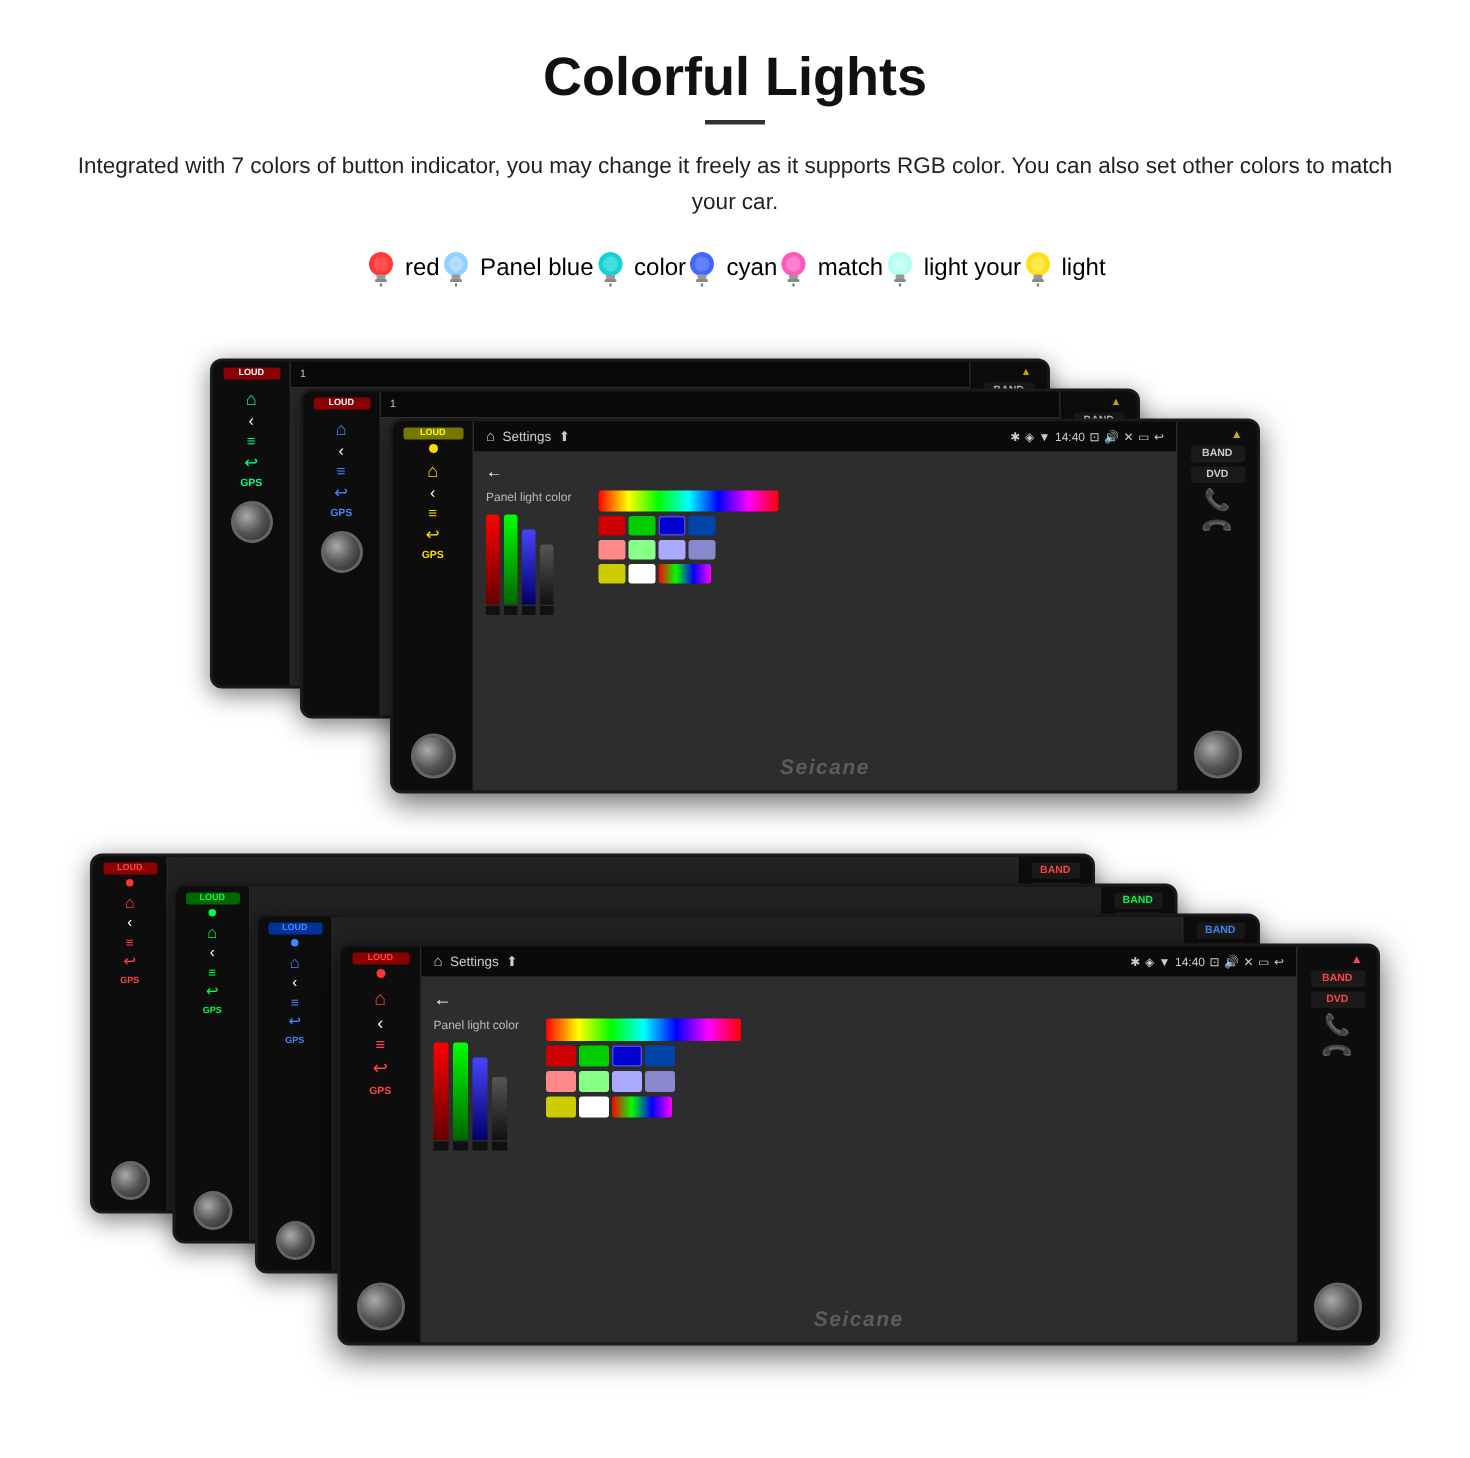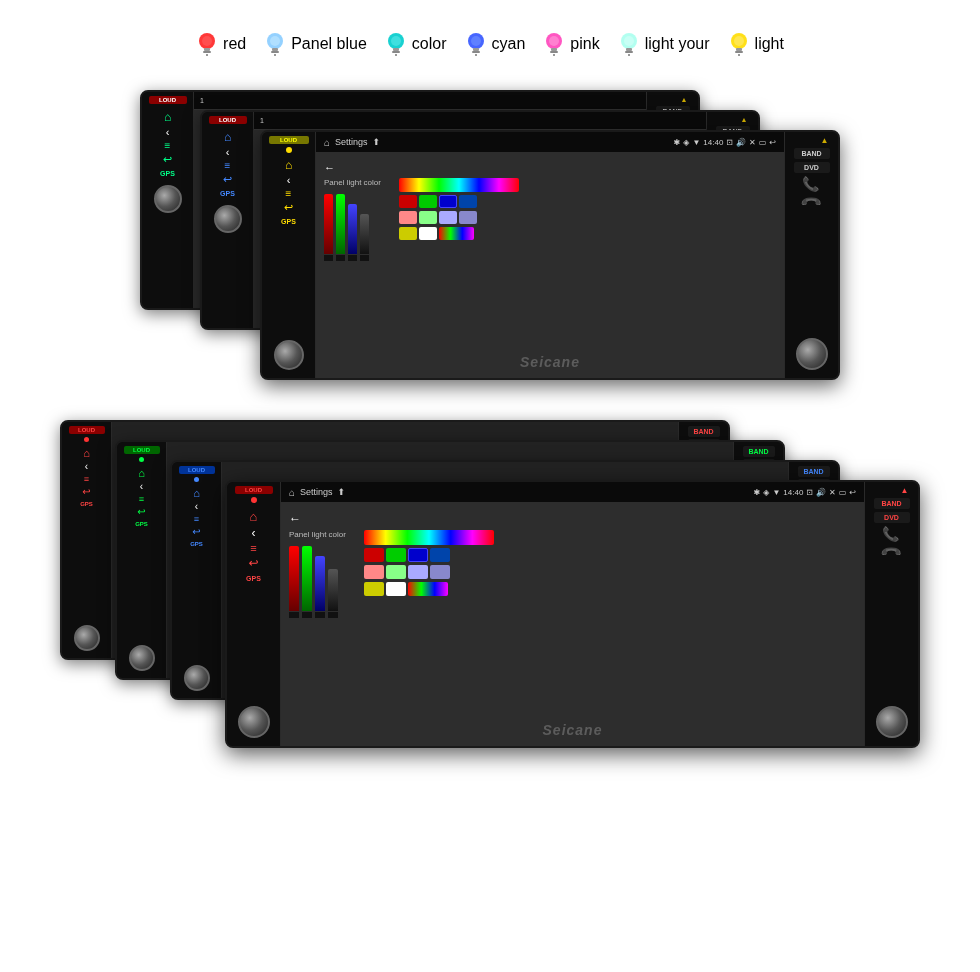--- a/index.html
+++ b/index.html
@@ -40,22 +40,22 @@
       color: #222;
       text-align: center;
       line-height: 1.6;
       margin-bottom: 18px;
     }
 
     .color-list {
       display: flex;
       align-items: center;
       justify-content: center;
-      gap: 18px;
-      margin-bottom: 22px;
+      gap: 0;
+      margin-bottom: 36px;
       flex-wrap: wrap;
     }
 
     .color-item {
       display: flex;
       align-items: center;
       gap: 5px;
       font-size: 16px;
       font-weight: 500;
     }
@@ -72,20 +72,25 @@
       display: flex;
       justify-content: center;
       margin-bottom: 22px;
     }
   </style>
 </head>
 <body>
 
 <div class="page-container">
 
+  <div class="title-section">
+    <h1 class="main-title">Colorful Lights</h1>
+    <div class="title-divider"></div>
+    <p class="description">Integrated with 7 colors of button indicator, you may change it freely as it supports RGB color. You can also set other colors to match your car.</p>
+  </div>
 
   <div class="color-list">
 
     <div class="color-item">
       <svg class="bulb-icon" viewBox="0 0 22 28">
         <ellipse cx="11" cy="11" rx="8" ry="8" fill="#ff2222" opacity="0.9"></ellipse>
         <ellipse cx="11" cy="11" rx="5" ry="5" fill="#ff6666" opacity="0.5"></ellipse>
         <rect x="8" y="18" width="6" height="3" rx="1" fill="#999"></rect>
         <rect x="7" y="21" width="8" height="2" rx="1" fill="#888"></rect>
         <line x1="11" y1="26" x2="11" y2="24" stroke="#777" stroke-width="1.5"></line>
@@ -127,21 +132,21 @@
     </div>
 
     <div class="color-item">
       <svg class="bulb-icon" viewBox="0 0 22 28">
         <ellipse cx="11" cy="11" rx="8" ry="8" fill="#ff44bb" opacity="0.9"></ellipse>
         <ellipse cx="11" cy="11" rx="5" ry="5" fill="#ffaadd" opacity="0.5"></ellipse>
         <rect x="8" y="18" width="6" height="3" rx="1" fill="#999"></rect>
         <rect x="7" y="21" width="8" height="2" rx="1" fill="#888"></rect>
         <line x1="11" y1="26" x2="11" y2="24" stroke="#777" stroke-width="1.5"></line>
       </svg>
-      <span>pink</span>
+      <span>match</span>
     </div>
 
     <div class="color-item">
       <svg class="bulb-icon" viewBox="0 0 22 28">
         <ellipse cx="11" cy="11" rx="8" ry="8" fill="#aaffee" opacity="0.9"></ellipse>
         <ellipse cx="11" cy="11" rx="5" ry="5" fill="#ddfff9" opacity="0.5"></ellipse>
         <rect x="8" y="18" width="6" height="3" rx="1" fill="#999"></rect>
         <rect x="7" y="21" width="8" height="2" rx="1" fill="#888"></rect>
         <line x1="11" y1="26" x2="11" y2="24" stroke="#777" stroke-width="1.5"></line>
       </svg>

